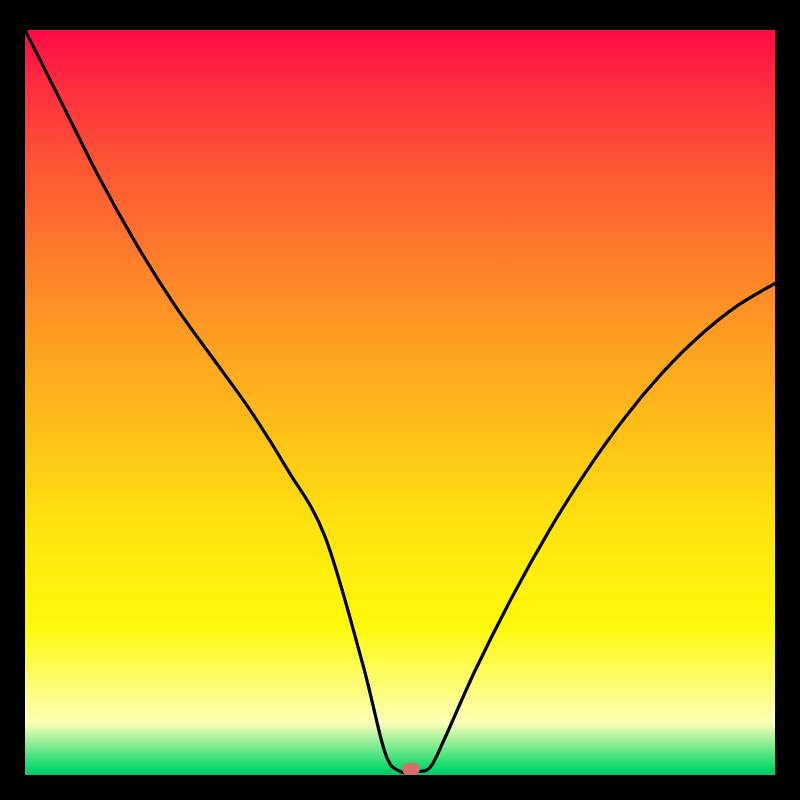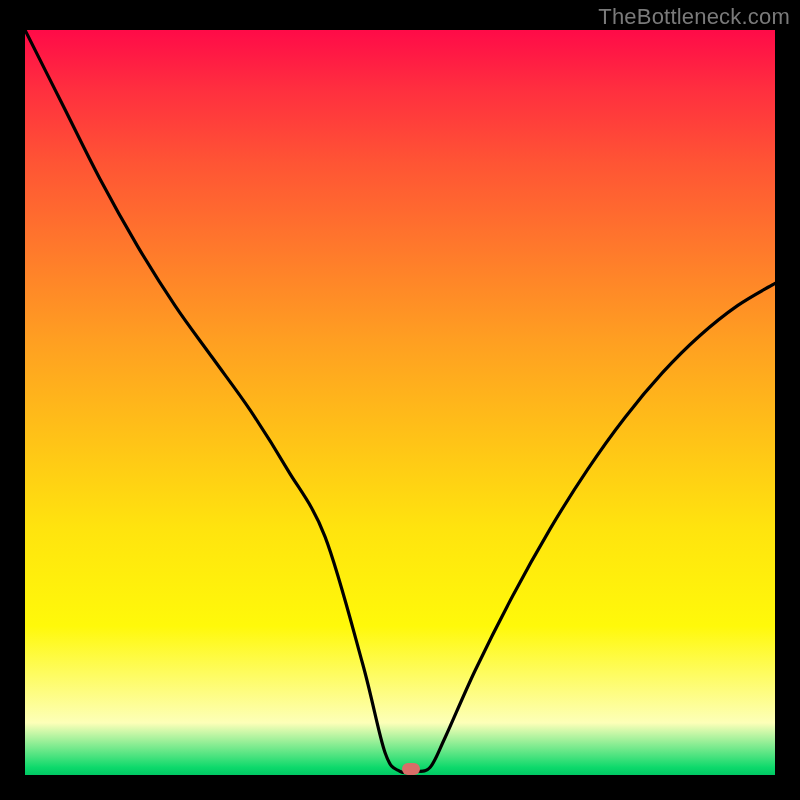--- a/index.html
+++ b/index.html
@@ -62,21 +62,20 @@
     height: 12px;
     border-radius: 6px;
     background: #d86e68;
     transform: translate(-50%, -50%);
   }
 </style>
 </head>
 <body>
 
 <div class="outer">
-  <div class="watermark">TheBottleneck.com</div>
 
   <div class="plot-area">
     <div class="gradient"></div>
 
     <svg class="curve" viewBox="0 0 750 745" preserveAspectRatio="none">
       <path d="M 0.0 0.0 C 6.3 12.4, 25.0 49.7, 37.5 74.5 C 50.0 99.3, 62.5 125.4, 75.0 149.0 C 87.5 172.6, 100.0 194.9, 112.5 216.1 C 125.0 237.2, 137.5 257.0, 150.0 275.6 C 162.5 294.3, 175.0 310.4, 187.5 327.8 C 200.0 345.2, 212.5 361.3, 225.0 379.9 C 237.5 398.6, 250.0 418.4, 262.5 439.6 C 275.0 460.7, 287.5 474.3, 300.0 506.6 C 312.5 538.9, 327.5 597.2, 337.5 633.3 C 347.5 669.3, 353.8 704.6, 360.0 722.6 C 366.3 740.7, 370.0 738.2, 375.0 741.3 C 380.0 744.4, 385.0 741.9, 390.0 741.3 C 395.0 740.7, 400.0 743.1, 405.0 737.5 C 410.0 732.0, 412.5 723.9, 420.0 707.8 C 427.5 691.6, 438.8 664.3, 450.0 640.7 C 461.3 617.1, 475.0 589.8, 487.5 566.2 C 500.0 542.6, 512.5 520.3, 525.0 499.1 C 537.5 478.0, 550.0 458.2, 562.5 439.6 C 575.0 420.9, 587.5 403.5, 600.0 387.4 C 612.5 371.3, 625.0 356.4, 637.5 342.7 C 650.0 329.0, 662.5 316.6, 675.0 305.5 C 687.5 294.3, 700.0 284.3, 712.5 275.6 C 725.0 267.0, 743.8 257.0, 750.0 253.3" fill="none" stroke="#000" stroke-width="3.2" stroke-linejoin="round" stroke-linecap="round"></path>
     </svg>
 
     <div class="marker" style="left: 386.25px; top: 739.04px;"></div>
   </div>

